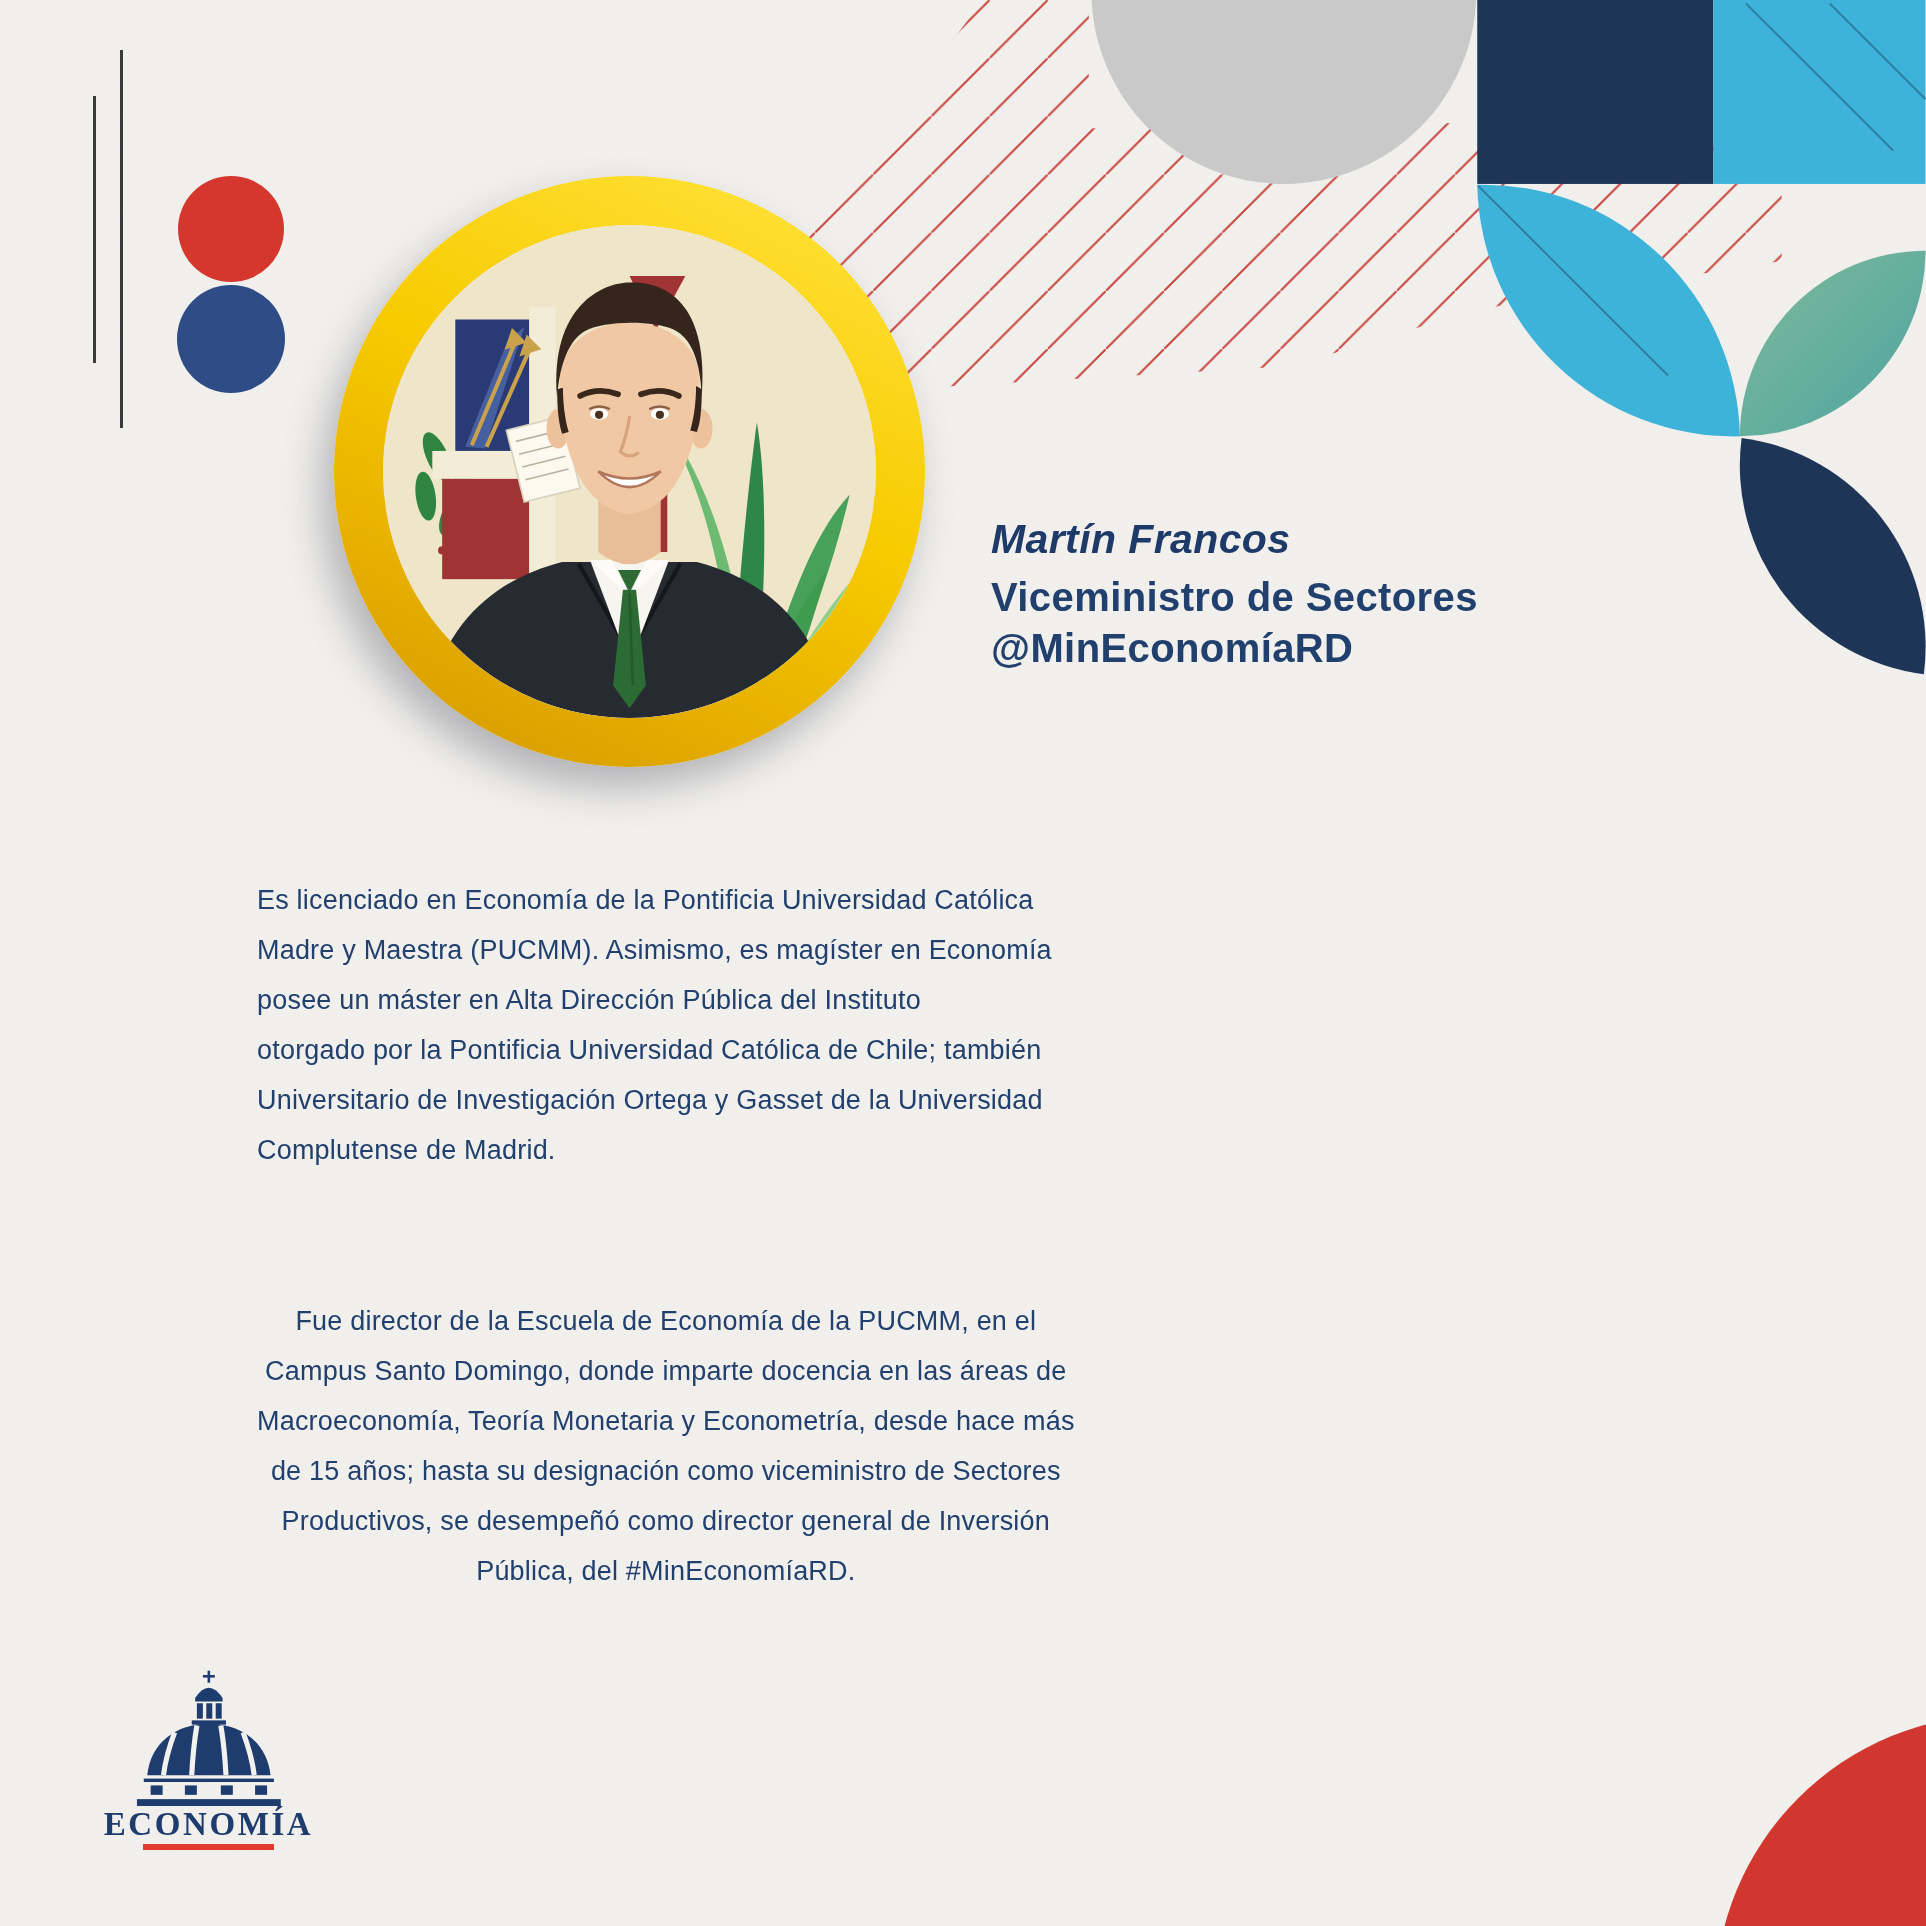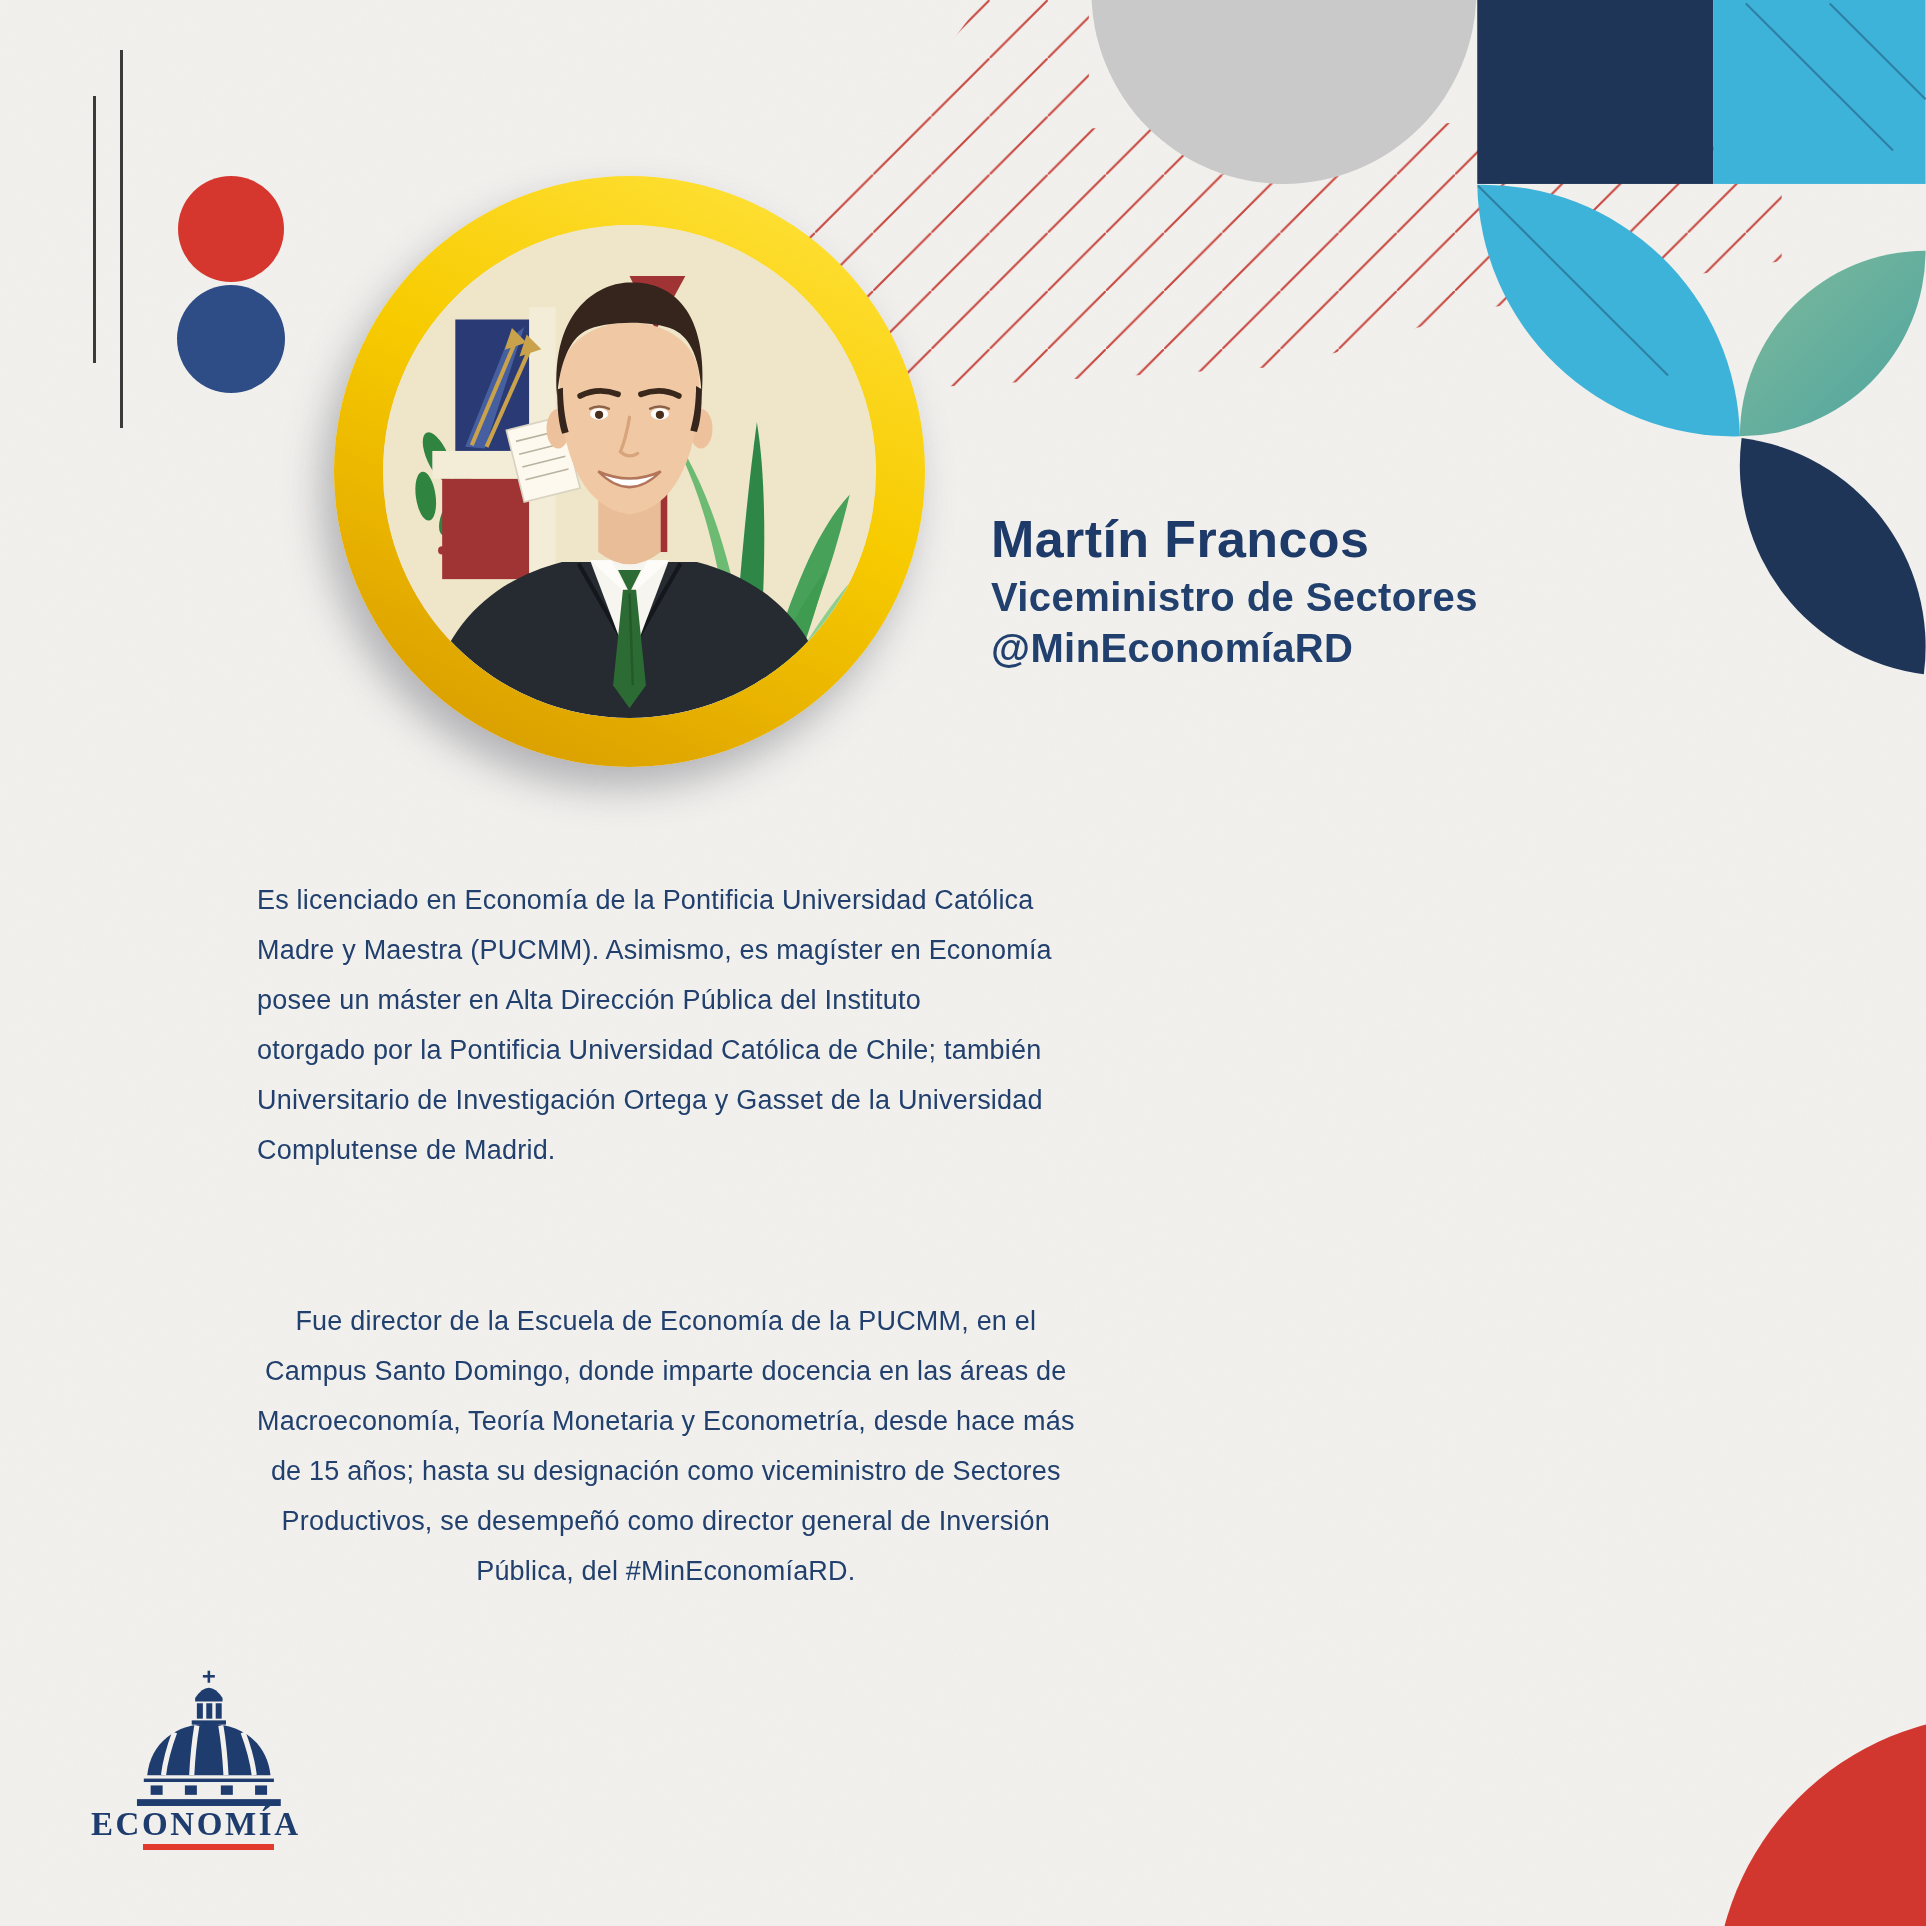--- a/index.html
+++ b/index.html
@@ -31,31 +31,31 @@
     background:linear-gradient(205deg,#ffe23a 5%,#f7cb00 45%,#e9b300 70%,#d29500 100%);
     box-shadow:-12px 20.5px 39px rgba(105,105,115,.45);
   }
   .photo-circle{
     position:absolute;left:49px;top:49px;width:493px;height:493px;border-radius:50%;
     overflow:hidden;background:#efe6c9;
   }
   .photo-circle svg{display:block;width:100%;height:100%;}
   
   .name-block{position:absolute;left:991px;top:514px;color:#1d3a68;}
-  .person-name{font-size:52px;font-weight:bold;line-height:50px;margin:0 0 7.7px 0;letter-spacing:0.4px;}
+  .person-name{font-size:41px;font-weight:bold;line-height:50px;margin:0 0 7.7px 0;letter-spacing:0.4px;font-style:italic;}
   .person-title,.person-handle{font-size:40px;font-weight:700;line-height:51px;letter-spacing:0.4px;color:#21406e;}
   
   .bio{position:absolute;left:257px;color:#21406e;font-size:27px;line-height:50px;letter-spacing:0.2px;}
   .bio .line{white-space:nowrap;}
   .bio-p1{top:875px;}
   .bio-p2{top:1296px;text-align:center;}
   
   .logo-dome{position:absolute;left:101px;top:1669px;width:214px;height:137px;}
   .logo-word{
-    position:absolute;left:91px;top:1806px;width:235px;text-align:left;
+    position:absolute;left:91px;top:1806px;width:235px;text-align:center;
     font-family:"Liberation Serif",serif;font-size:33px;font-weight:600;
     letter-spacing:2.6px;color:#1e3c6e;
   }
   .logo-rule{position:absolute;left:143px;top:1844px;width:131px;height:6px;background:#e23a2c;}
 </style>
 </head>
 <body>
 
 <div class="page">
 

